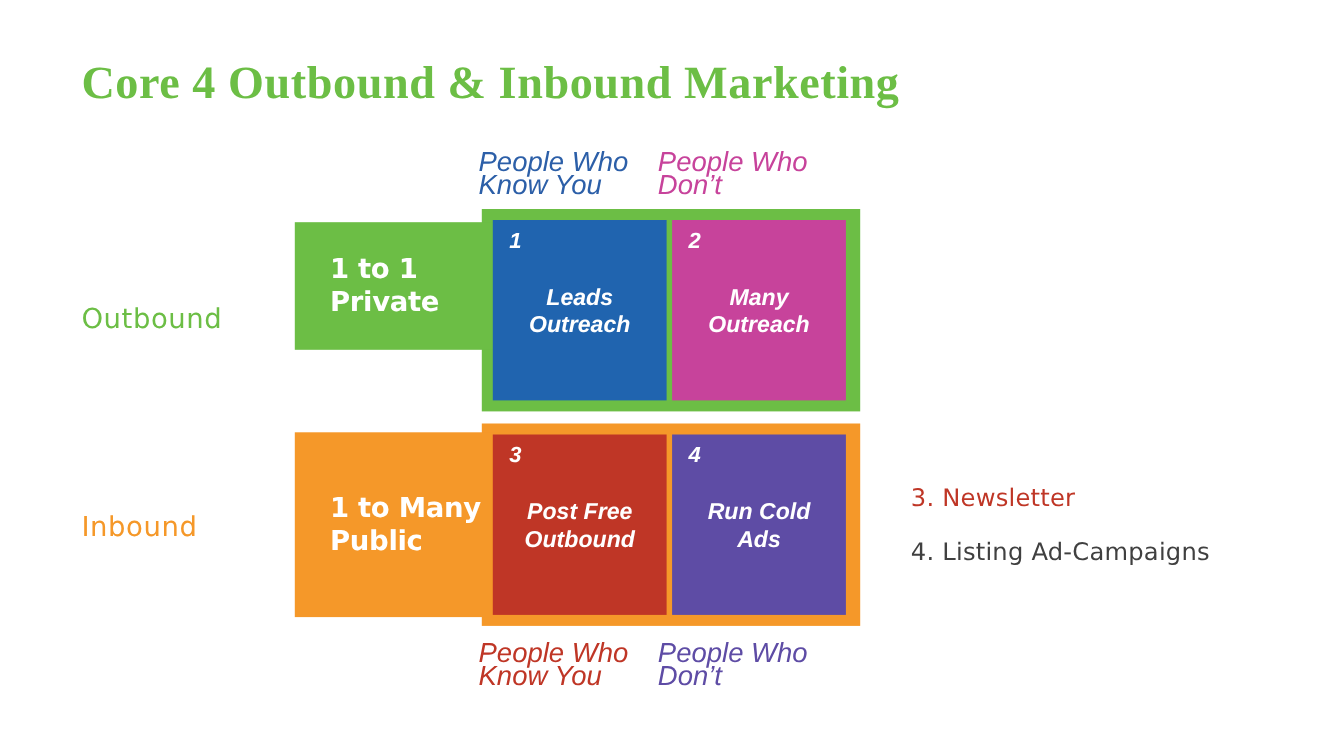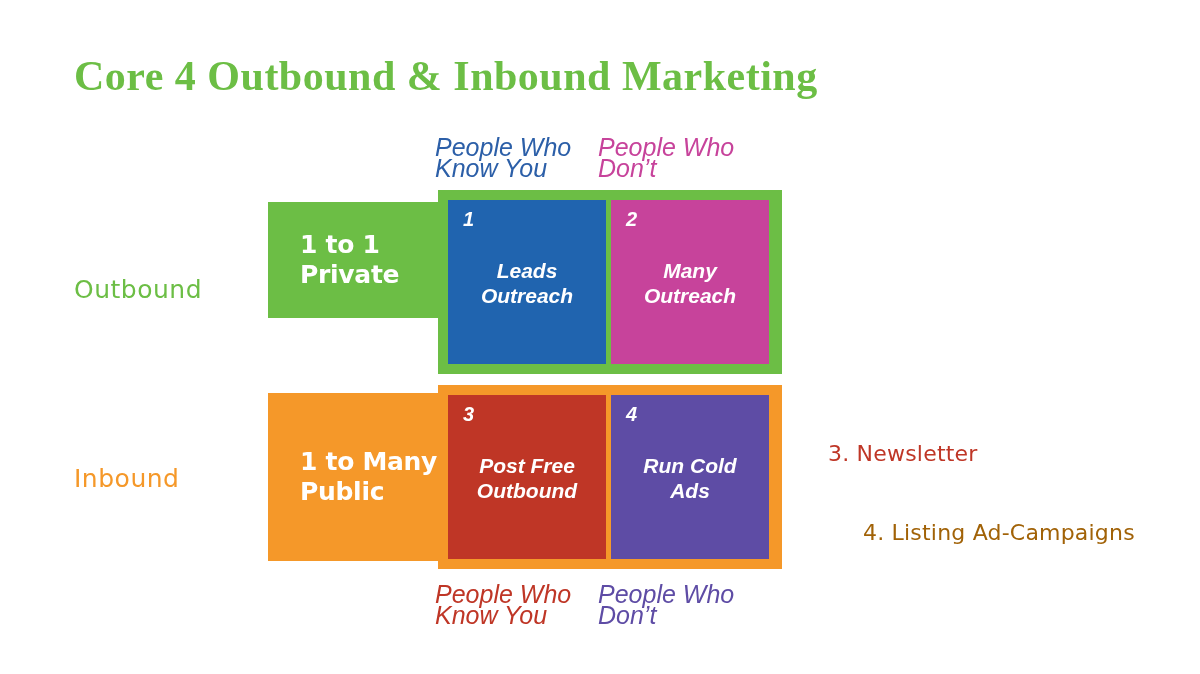--- a/index.html
+++ b/index.html
@@ -138,21 +138,21 @@
     left: 828px;
     font-family: "DejaVu Sans", sans-serif;
     font-size: 22px;
     font-weight: normal;
     letter-spacing: 0.2px;
     white-space: nowrap;
   }
   #legend-1 { top: 242px; color: #2C5FA8; }
   #legend-2 { top: 304px; color: #C7439B; }
   #legend-3 { top: 441px; color: #BF3626; }
-  #legend-4 { top: 520px; color: #a16207; margin-left: 35px; }
+  #legend-4 { top: 490px; color: #404040; }
 </style>
 </head>
 <body>
 
 <div class="slide">
 
   <div class="title">Core 4 Outbound &amp; Inbound Marketing</div>
 
   <div class="col-head" id="col-head-top-know">
     <span>People Who</span>

